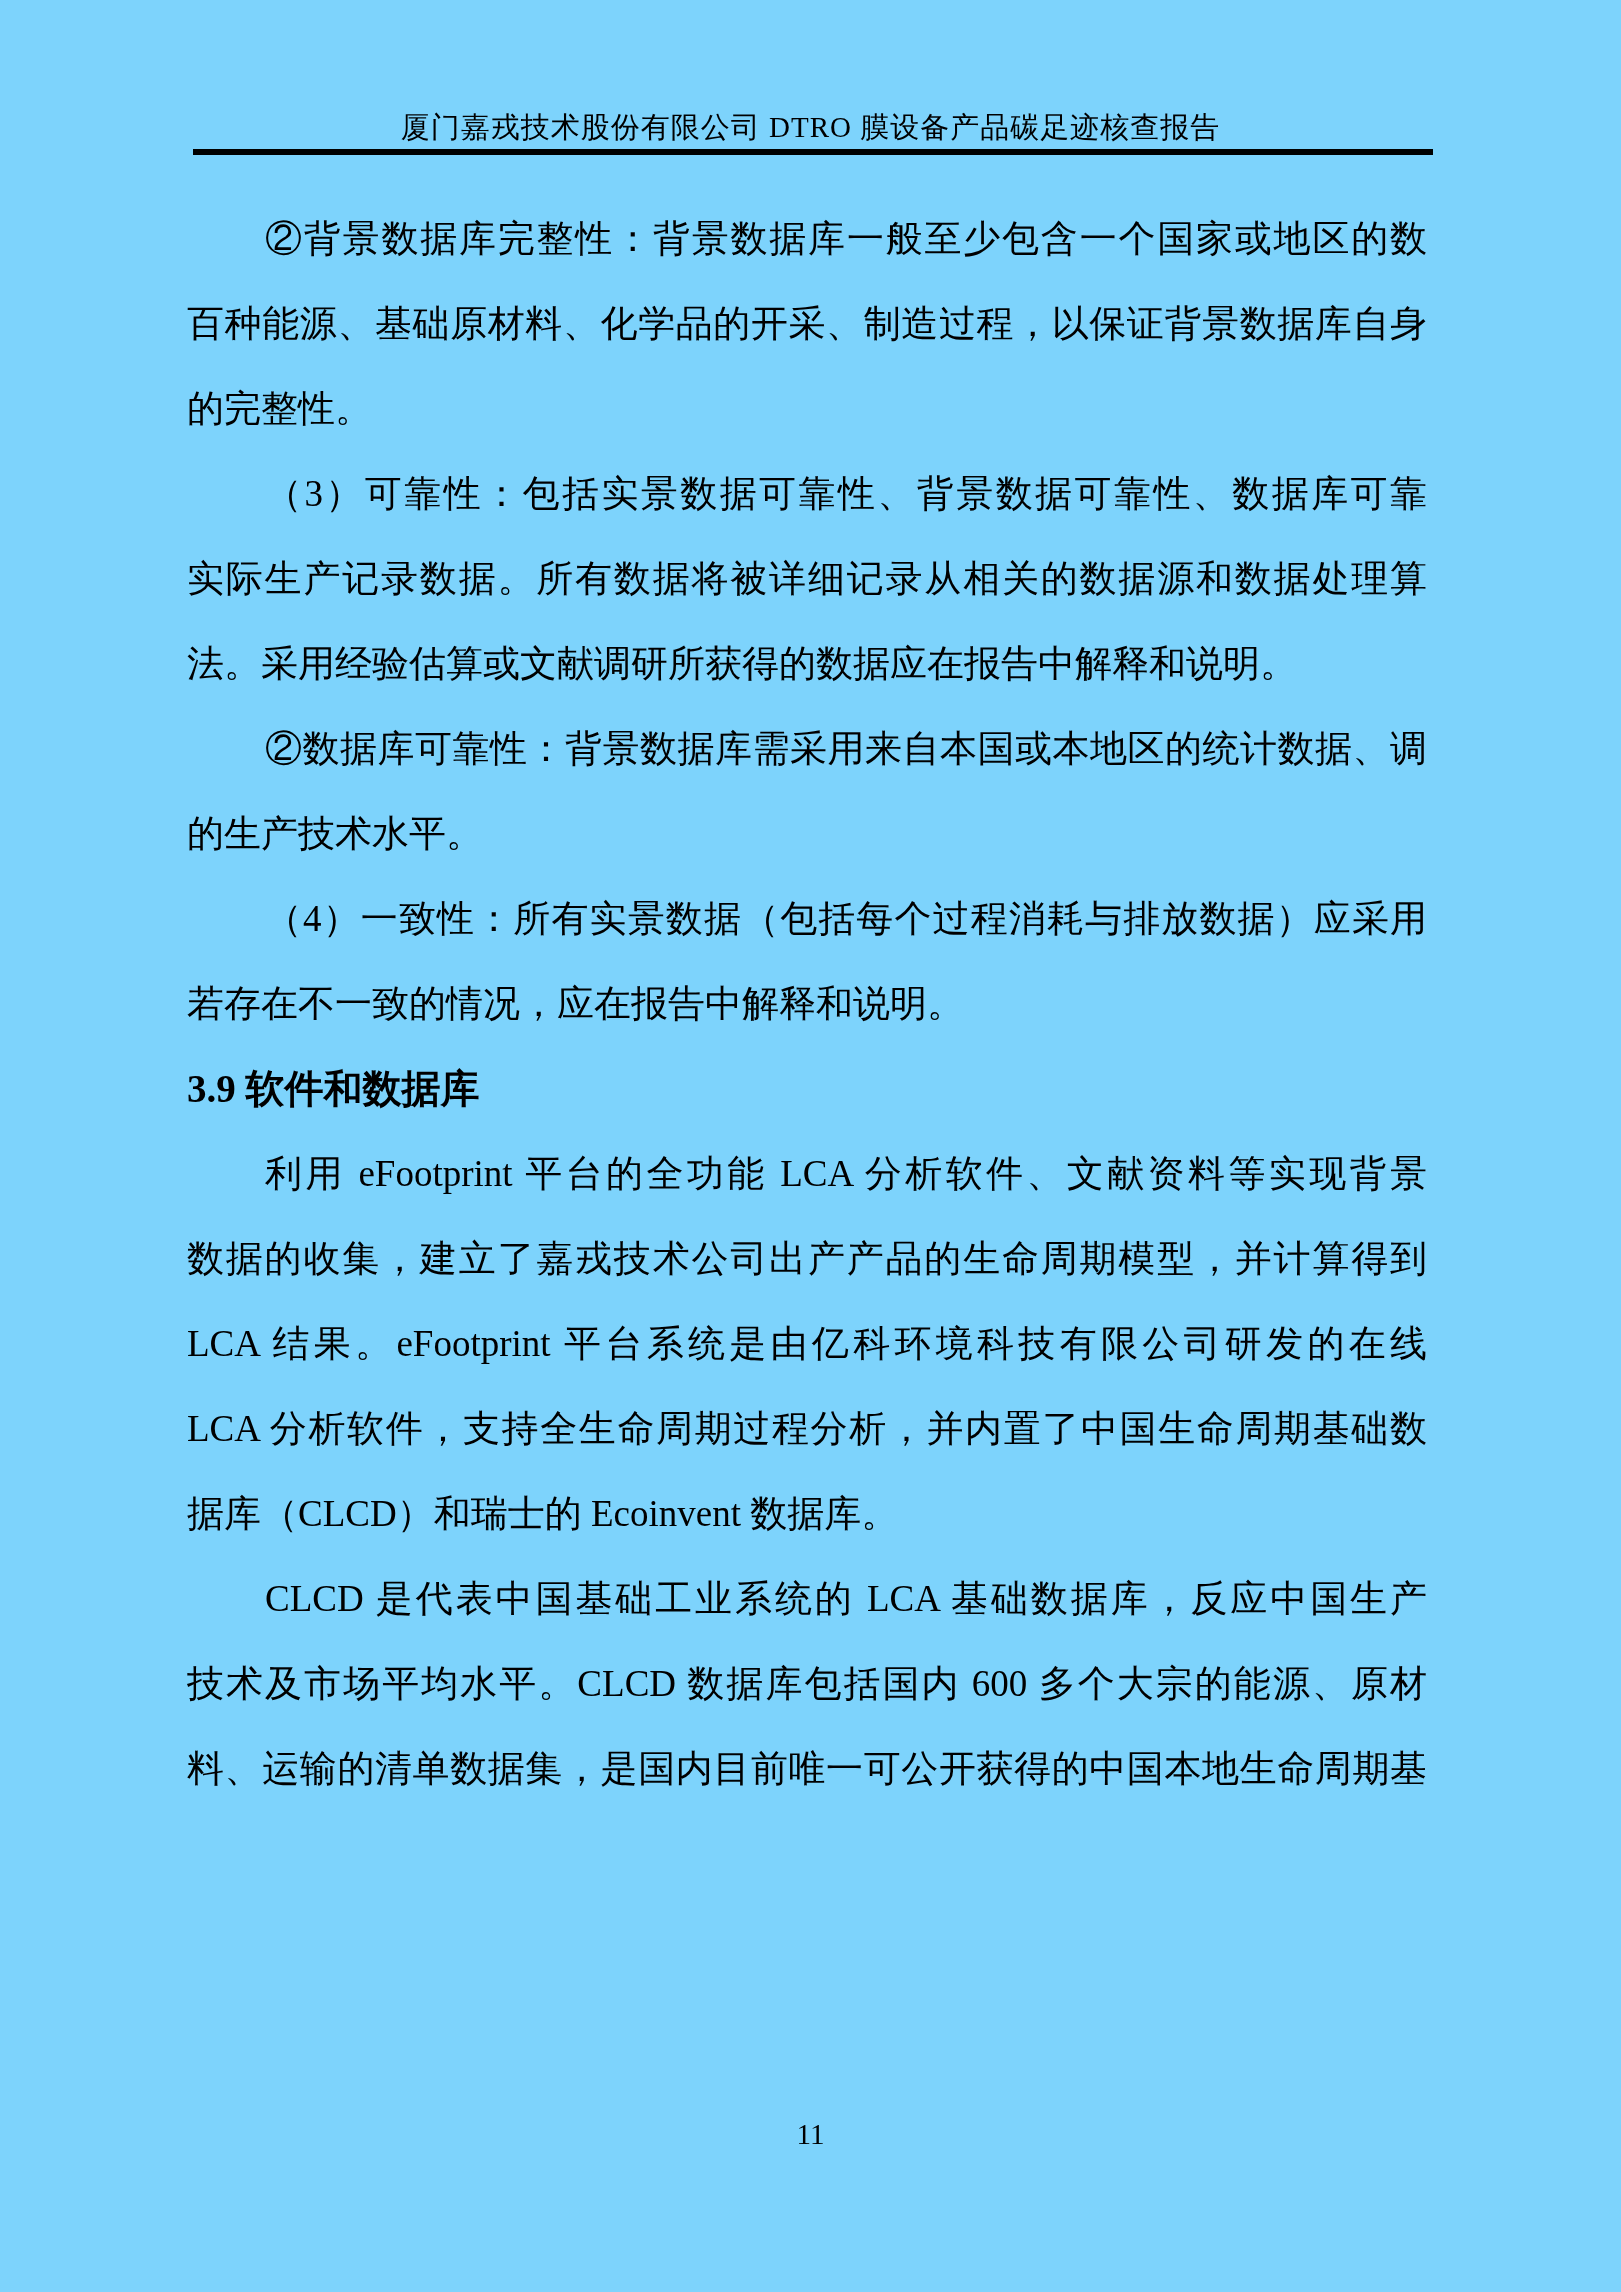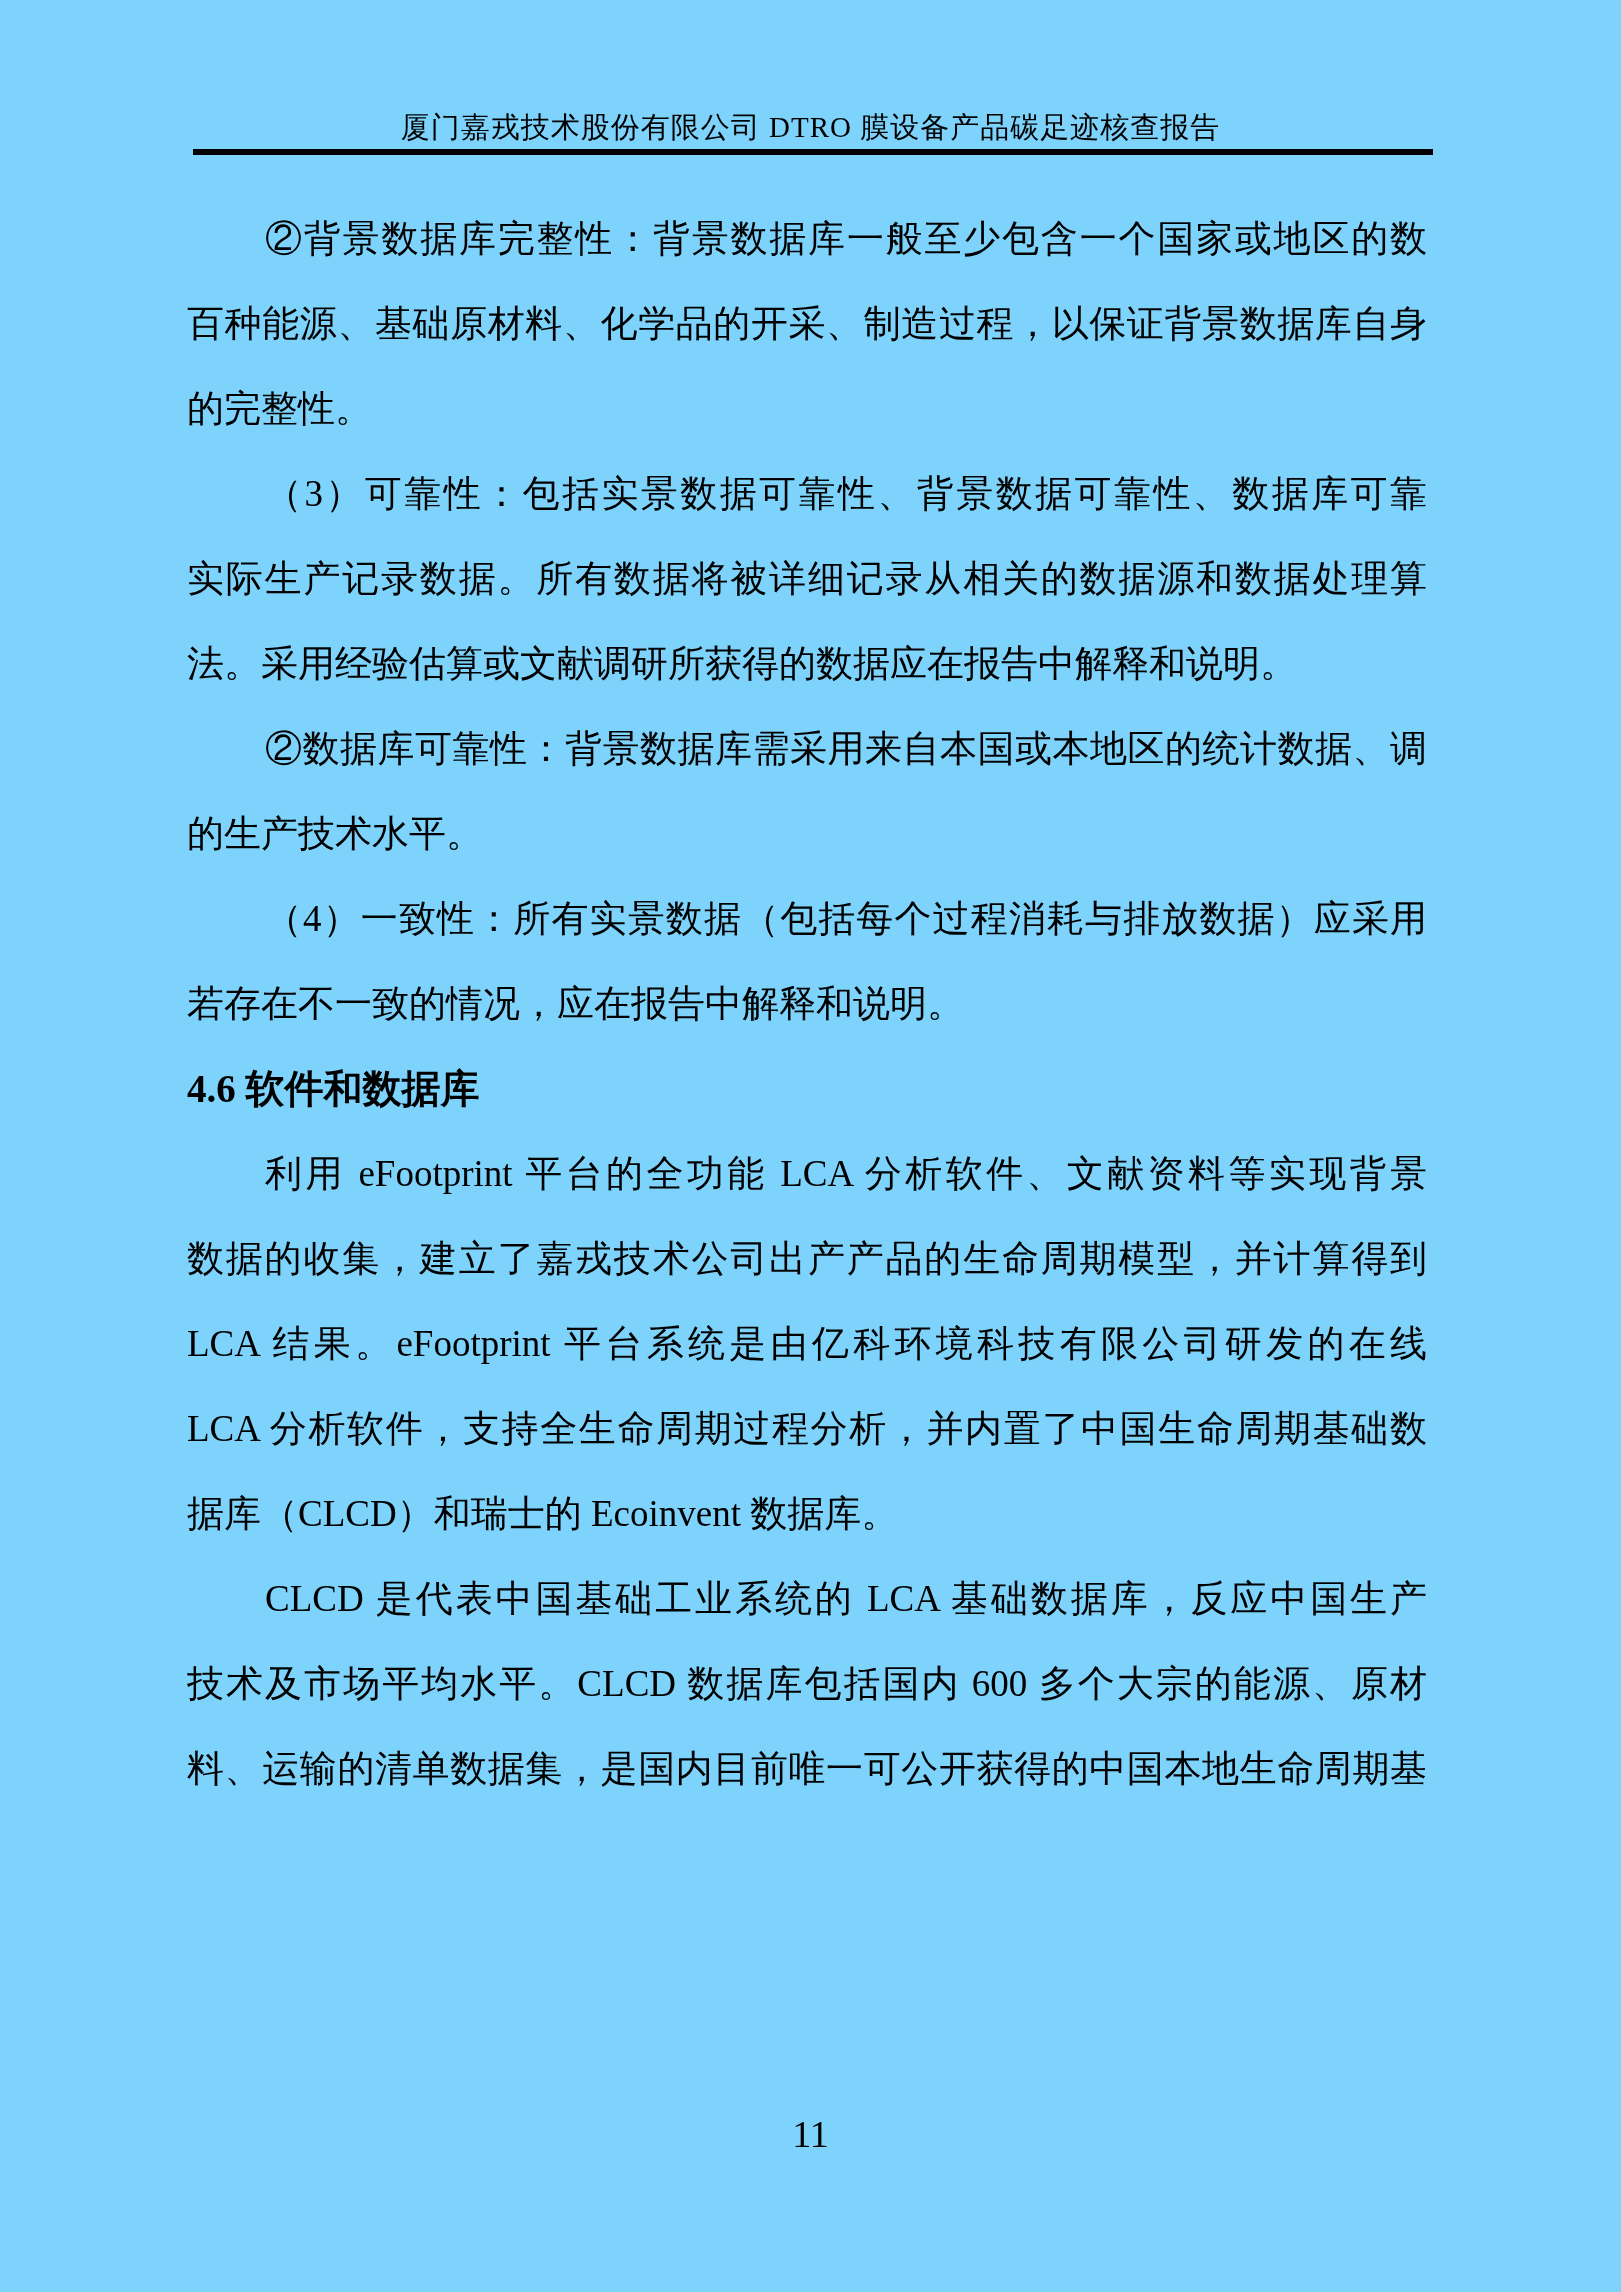--- a/index.html
+++ b/index.html
@@ -58,21 +58,21 @@
   .line.heading {
     font-weight: bold;
     font-size: 39px;
   }
   .doc-footer {
     position: absolute;
     top: 2115px;
     left: 0;
     width: 100%;
     text-align: center;
-    font-size: 38px;
+    font-size: 29px;
     line-height: 39px;
   }
 </style>
 </head>
 <body>
 
 <div class="page">
 
   <div class="doc-header">厦门嘉戎技术股份有限公司 DTRO 膜设备产品碳足迹核查报告</div>
 
@@ -82,21 +82,21 @@
       <div class="line indent justify">②背景数据库完整性：背景数据库一般至少包含一个国家或地区的数</div>
       <div class="line justify">百种能源、基础原材料、化学品的开采、制造过程，以保证背景数据库自身</div>
       <div class="line">的完整性。</div>
       <div class="line indent justify">（3）可靠性：包括实景数据可靠性、背景数据可靠性、数据库可靠性。</div>
       <div class="line justify">实际生产记录数据。所有数据将被详细记录从相关的数据源和数据处理算</div>
       <div class="line">法。采用经验估算或文献调研所获得的数据应在报告中解释和说明。</div>
       <div class="line indent justify">②数据库可靠性：背景数据库需采用来自本国或本地区的统计数据、调</div>
       <div class="line">的生产技术水平。</div>
       <div class="line indent justify">（4）一致性：所有实景数据（包括每个过程消耗与排放数据）应采用</div>
       <div class="line">若存在不一致的情况，应在报告中解释和说明。</div>
-      <div class="line heading">4.6 软件和数据库</div>
+      <div class="line heading">3.9 软件和数据库</div>
       <div class="line indent justify">利用 eFootprint 平台的全功能 LCA 分析软件、文献资料等实现背景</div>
       <div class="line justify">数据的收集，建立了嘉戎技术公司出产产品的生命周期模型，并计算得到</div>
       <div class="line justify">LCA 结果。eFootprint 平台系统是由亿科环境科技有限公司研发的在线</div>
       <div class="line justify">LCA 分析软件，支持全生命周期过程分析，并内置了中国生命周期基础数</div>
       <div class="line">据库（CLCD）和瑞士的 Ecoinvent 数据库。</div>
       <div class="line indent justify">CLCD 是代表中国基础工业系统的 LCA 基础数据库，反应中国生产</div>
       <div class="line justify">技术及市场平均水平。CLCD 数据库包括国内 600 多个大宗的能源、原材</div>
       <div class="line justify">料、运输的清单数据集，是国内目前唯一可公开获得的中国本地生命周期基</div>
     </div>
 

